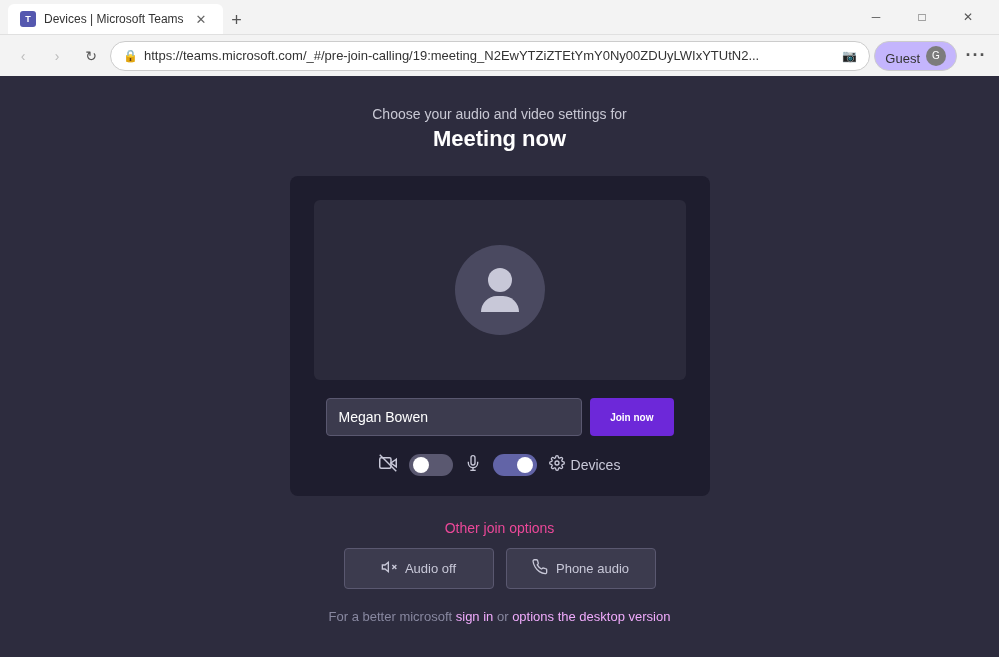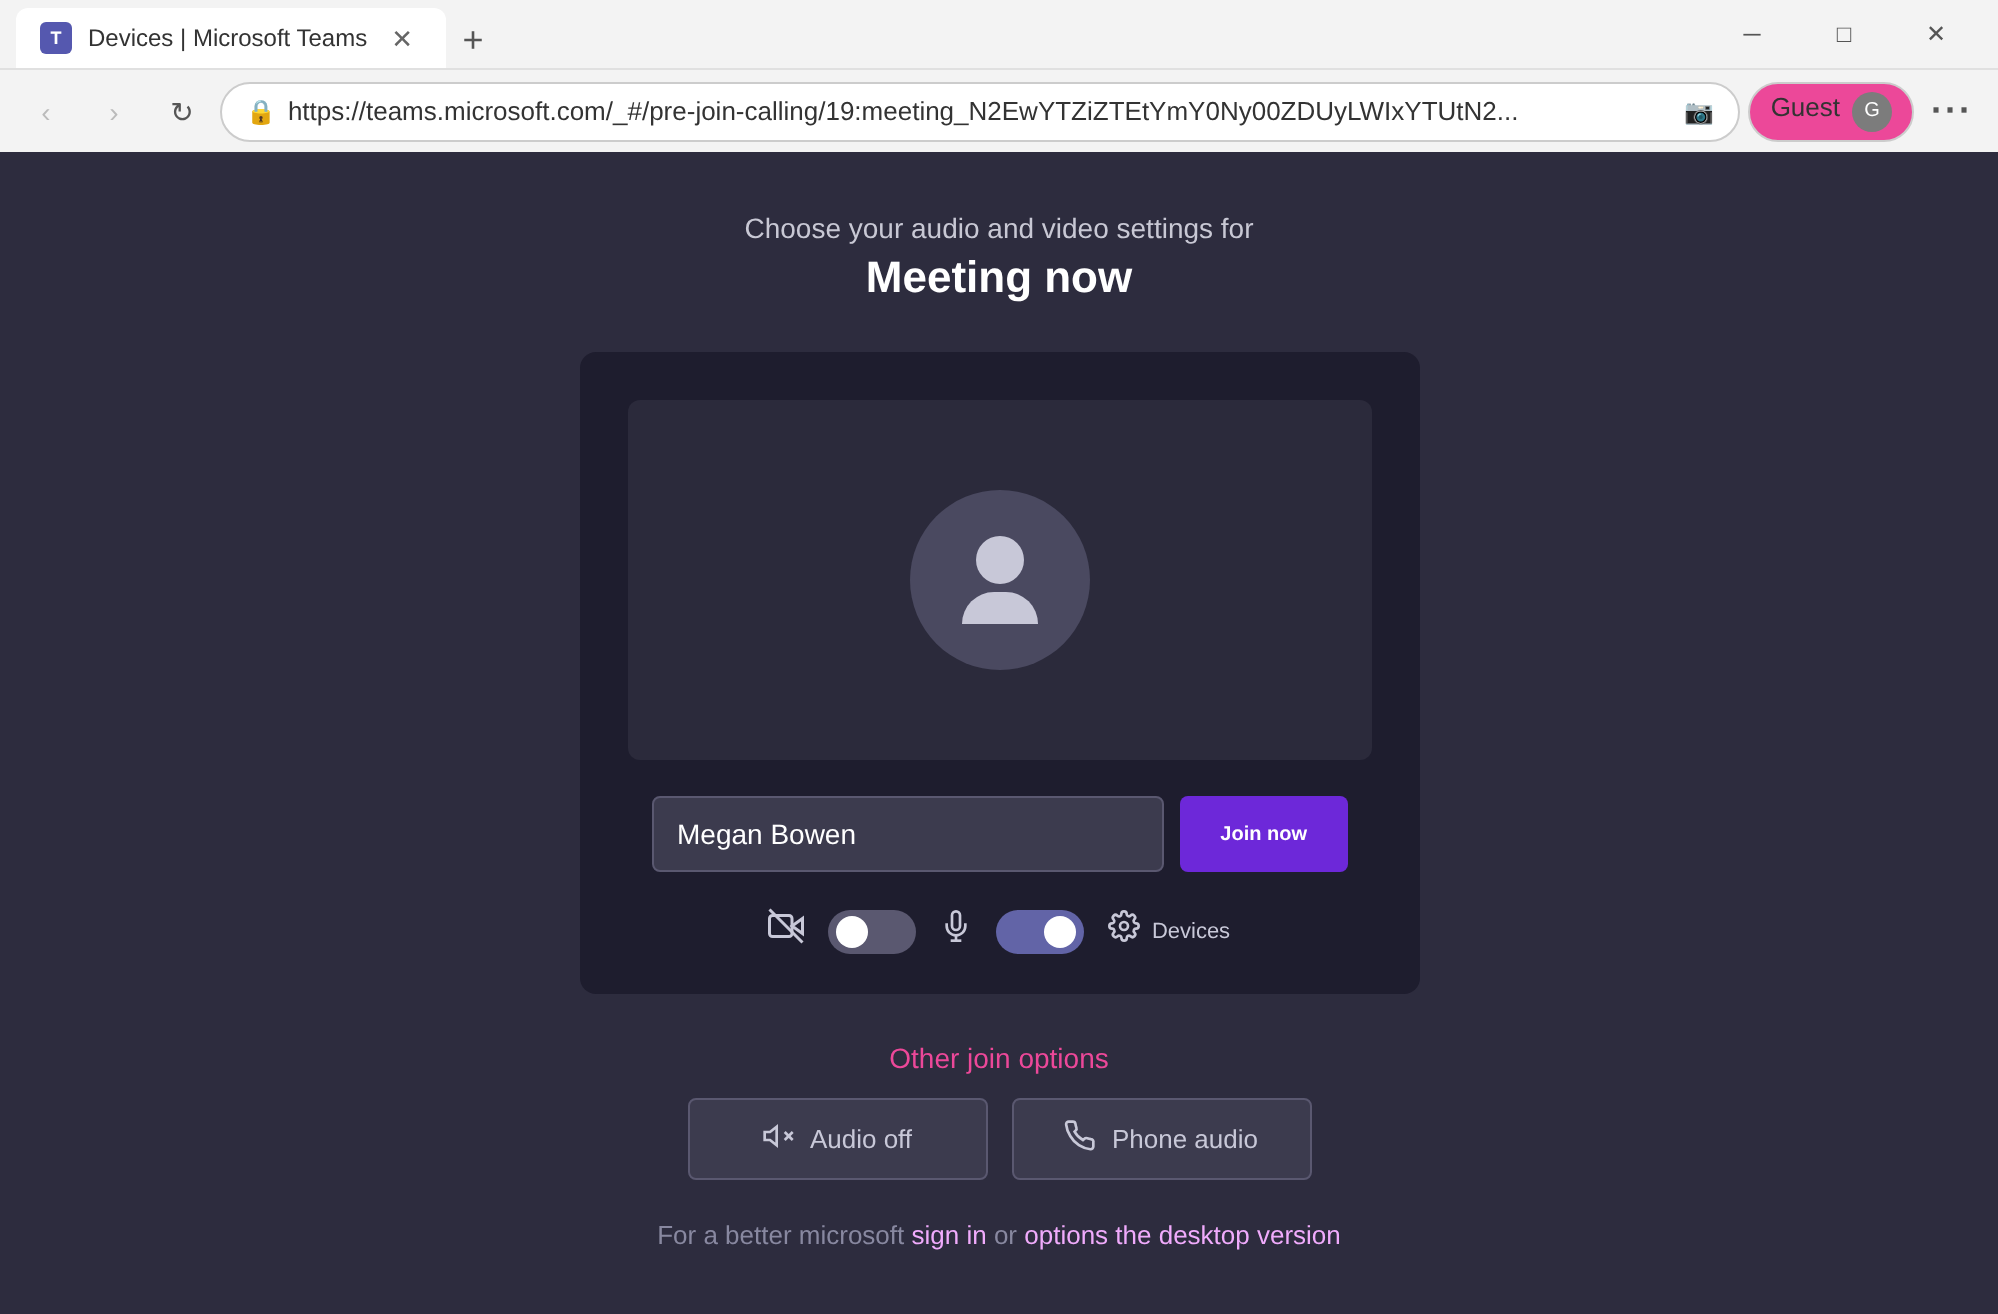--- a/index.html
+++ b/index.html
@@ -148,29 +148,29 @@
       text-overflow: ellipsis;
     }
 
     .url-cam {
       color: #888;
       font-size: 12px;
     }
 
     .profile-btn {
       display: flex;
-      align-items: flex-start;
+      align-items: flex-end;
       gap: 6px;
       padding: 4px 10px;
       border: 1px solid #ccc;
       border-radius: 16px;
       cursor: pointer;
       font-size: 13px;
       color: #333;
-      background: #ec4899;
+      background: #c4b5fd;
     }
 
     .profile-avatar {
       width: 20px;
       height: 20px;
       background: #7c7c7c;
       border-radius: 50%;
       display: flex;
       align-items: center;
       justify-content: center;
@@ -352,21 +352,21 @@
     .toggle.off .toggle-thumb { left: 4px; }
     .toggle.on .toggle-thumb { left: 24px; }
 
     .devices-btn {
       display: flex;
       align-items: center;
       gap: 6px;
       background: transparent;
       border: none;
       color: #c8c8d8;
-      font-size: 11px;
+      font-size: 14px;
       cursor: pointer;
     }
 
     .devices-icon {
       font-size: 16px;
     }
 
     
     .other-options-title {
       color: #ec4899;

